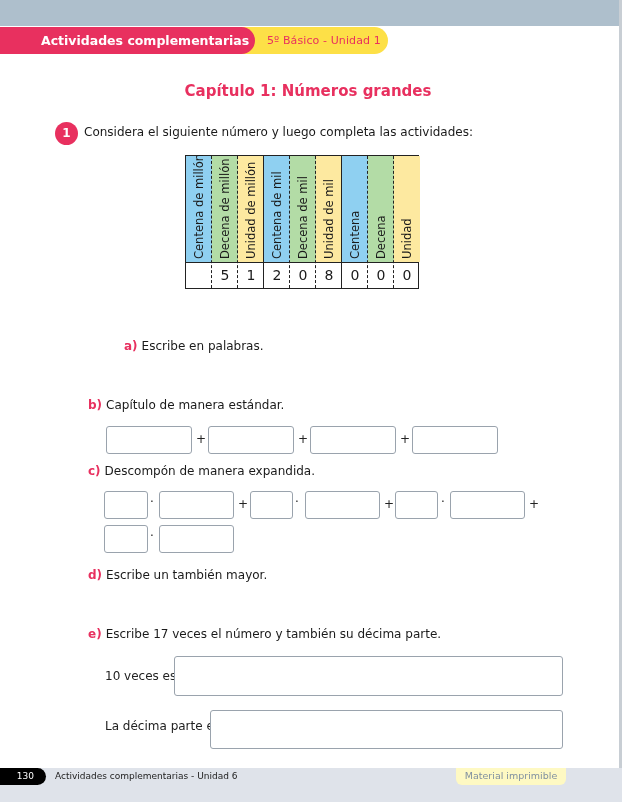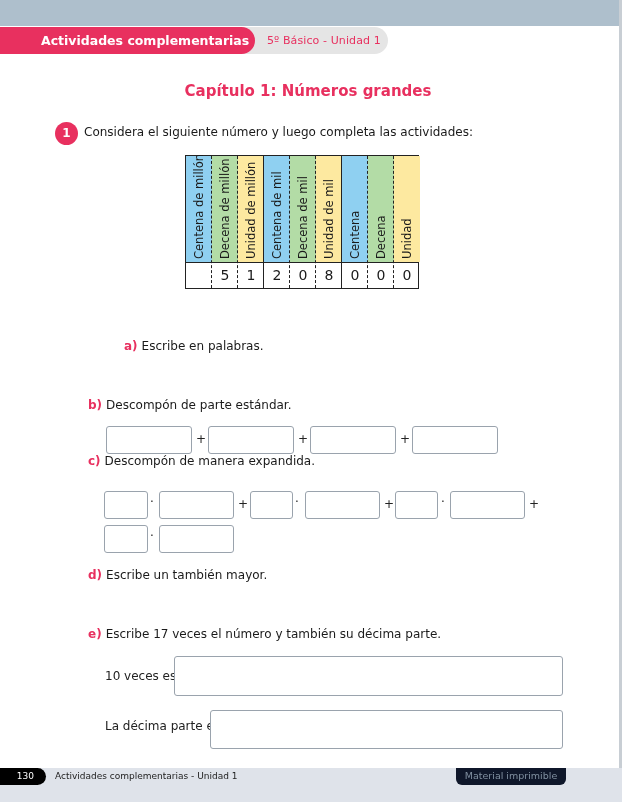--- a/index.html
+++ b/index.html
@@ -2,21 +2,21 @@
 <html><head>
 <meta charset="utf-8">
 <style>
   * { box-sizing: border-box; margin: 0; padding: 0; }
   html, body { width: 622px; height: 802px; overflow: hidden; background: #ffffff; }
   body { position: relative; font-family: "DejaVu Sans", sans-serif; color: #1a1a1a; }
 
   .top-band { position: absolute; left: 0; top: 0; width: 622px; height: 26px; background: #aebfcc; }
   .right-edge { position: absolute; right: 0; top: 0; width: 3px; height: 802px; background: #c8ced4; }
 
-  .hdr-pill-2 { position: absolute; left: 230px; top: 27px; width: 158px; height: 27px; background: #e5e5e5; border-radius: 0 14px 14px 0; }
+  .hdr-pill-2 { position: absolute; left: 230px; top: 27px; width: 158px; height: 27px; background: #fde047; border-radius: 0 14px 14px 0; }
   .hdr-pill-2 span { position: absolute; left: 37px; top: 7px; font-size: 11px; color: #e8305f; letter-spacing: 0.1px; }
   .hdr-pill-1 { position: absolute; left: 0; top: 27px; width: 255px; height: 27px; background: #e8305f; border-radius: 0 14px 14px 0; }
   .hdr-pill-1 span { position: absolute; left: 41px; top: 6px; font-size: 12.5px; color: #ffffff; font-weight: bold; }
 
   .chapter-title { position: absolute; left: 0; width: 604px; top: 82px; text-align: center; font-size: 15px; font-weight: bold; color: #e8305f; padding-left: 0px; }
   .chapter-title span { margin-left: 12px; }
 
   .q-badge { position: absolute; left: 55px; top: 122px; width: 23px; height: 23px; border-radius: 50%; background: #e8305f; color: #fff; font-weight: bold; font-size: 12px; text-align: center; line-height: 23px; }
   .q-text { position: absolute; left: 84px; top: 125px; font-size: 12px; }
 
@@ -30,21 +30,21 @@
 
   .item-letter { color: #e8305f; font-weight: bold; margin-right: 4px; }
   .item { position: absolute; left: 88px; font-size: 12px; }
 
   .box { position: absolute; border: 1px solid #9aa3ad; border-radius: 3px; background: #fff; }
   .op { position: absolute; font-size: 12px; color: #222; }
 
   .footer { position: absolute; left: 0; top: 768px; width: 622px; height: 34px; background: #dfe3ea; }
   .footer-page { position: absolute; left: 0; top: 768px; width: 46px; height: 17px; background: #000000; border-radius: 0 9px 9px 0; color: #fff; font-size: 9px; text-align: right; padding-right: 12px; line-height: 17px; }
   .footer-text { position: absolute; left: 55px; top: 771px; font-size: 9px; color: #222; }
-  .footer-badge { position: absolute; left: 456px; top: 768px; width: 110px; height: 17px; background: #0f172a; border-radius: 0 0 6px 6px; color: #8090a0; font-size: 9.5px; text-align: center; line-height: 15px; }
+  .footer-badge { position: absolute; left: 456px; top: 768px; width: 110px; height: 17px; background: #fef9c3; border-radius: 0 0 6px 6px; color: #8090a0; font-size: 9.5px; text-align: center; line-height: 15px; }
 </style>
 </head>
 <body>
 
 <div class="top-band"></div>
 <div class="right-edge"></div>
 
 <div class="hdr-pill-2">
   <span>5º Básico - Unidad 1</span>
 </div>
@@ -103,31 +103,31 @@
     <div class="pv-val" style="left: 208px;">0</div>
     <div class="vline-dash" style="left: 207px;"></div>
     <div class="pv-hline"></div>
   </div>
 
 <div class="item" style="top:339px;margin-left:36px;">
   <span class="item-letter">a)</span><span>Escribe en palabras.</span>
 </div>
 
 <div class="item" style="top:398px;">
-  <span class="item-letter">b)</span><span>Descompón de parte estándar.</span>
+  <span class="item-letter">b)</span><span>Capítulo de manera estándar.</span>
 </div>
 <div class="box" style="left:106px;top:426px;width:86px;height:28px;"></div>
 <div class="op" style="left:196px;top:432px;">+</div>
 <div class="box" style="left:208px;top:426px;width:86px;height:28px;"></div>
 <div class="op" style="left:298px;top:432px;">+</div>
 <div class="box" style="left:310px;top:426px;width:86px;height:28px;"></div>
 <div class="op" style="left:400px;top:432px;">+</div>
 <div class="box" style="left:412px;top:426px;width:86px;height:28px;"></div>
 
-<div class="item" style="top:454px;">
+<div class="item" style="top:464px;">
   <span class="item-letter">c)</span><span>Descompón de manera expandida.</span>
 </div>
 <div class="box" style="left:104px;top:491px;width:44px;height:28px;"></div>
 <div class="op" style="left:150px;top:495px;">·</div>
 <div class="box" style="left:159px;top:491px;width:75px;height:28px;"></div>
 <div class="op" style="left:238px;top:497px;">+</div>
 <div class="box" style="left:250px;top:491px;width:43px;height:28px;"></div>
 <div class="op" style="left:295px;top:495px;">·</div>
 <div class="box" style="left:305px;top:491px;width:75px;height:28px;"></div>
 <div class="op" style="left:384px;top:497px;">+</div>
@@ -146,14 +146,14 @@
 <div class="item" style="top:627px;">
   <span class="item-letter">e)</span><span>Escribe 17 veces el número y también su décima parte.</span>
 </div>
 <div class="op" style="left:105px;top:669px;">10 veces es</div>
 <div class="box" style="left:174px;top:656px;width:389px;height:40px;"></div>
 <div class="op" style="left:105px;top:719px;">La décima parte es</div>
 <div class="box" style="left:210px;top:710px;width:353px;height:39px;"></div>
 
 <div class="footer"></div>
 <div class="footer-page">130</div>
-<div class="footer-text">Actividades complementarias - Unidad 1</div>
+<div class="footer-text">Actividades complementarias - Unidad 6</div>
 <div class="footer-badge">Material imprimible</div>
 
 </body></html>

